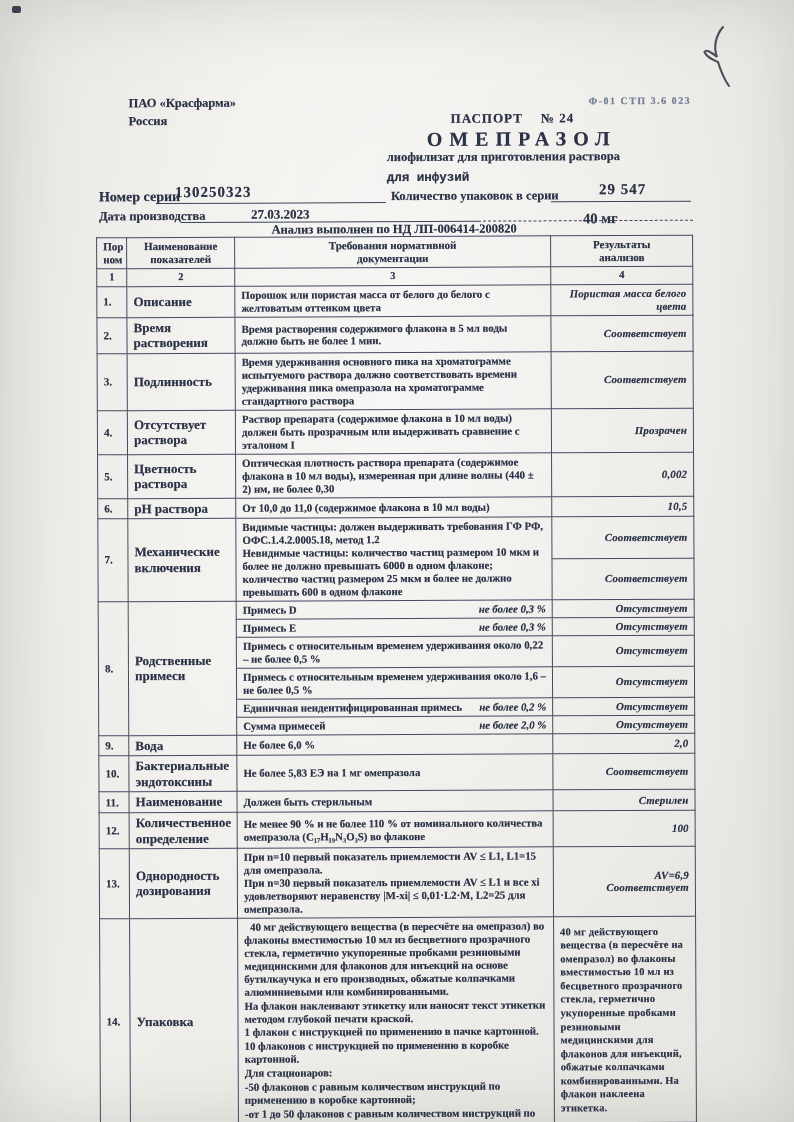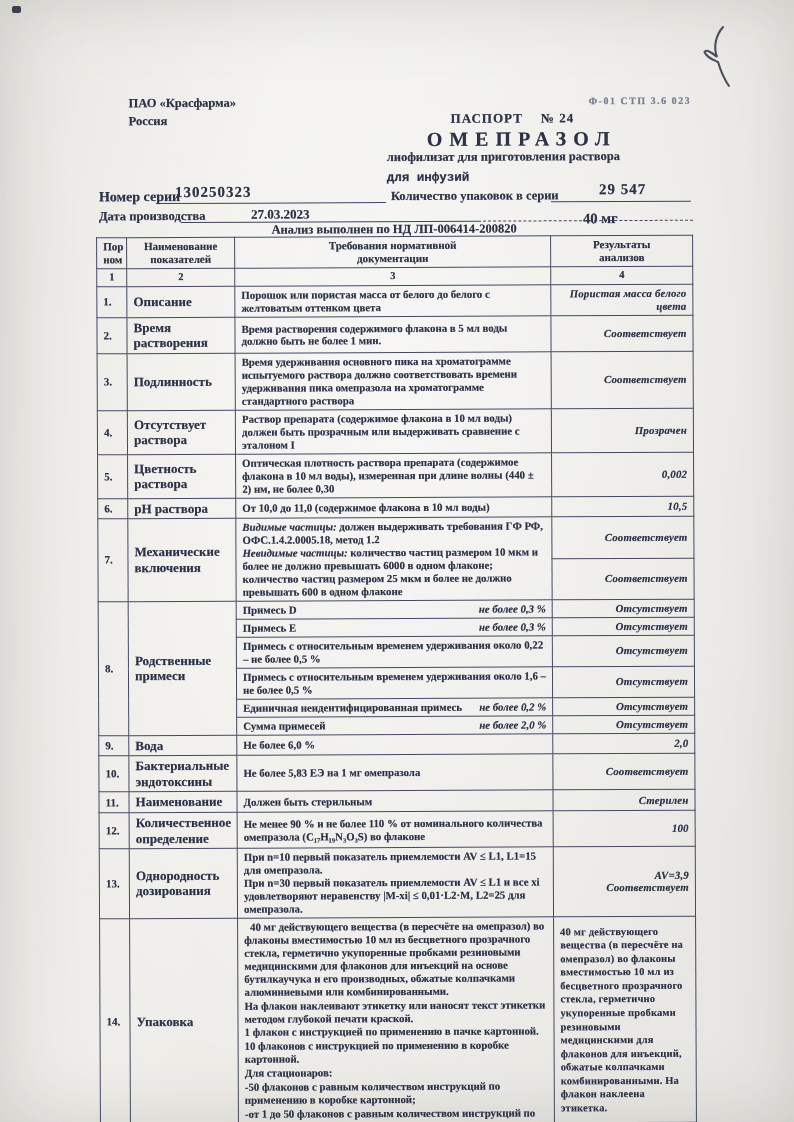--- a/index.html
+++ b/index.html
@@ -58,21 +58,21 @@
     border:1.4px solid #434a64;padding:2px 6px;vertical-align:middle;
   }
   col.w-num{width:30px;}col.w-name{width:108px;}col.w-req{width:316px;}col.w-res{width:142px;}
   .th{ text-align:center;font-size:11px;padding:2px 2px;}
   .numrow td{height:12px;text-align:center;font-size:10.5px;padding:0 2px;}
   .c-num{text-align:left;padding-left:5px;vertical-align:middle;font-size:11px;}
   .c-name{font-size:13px;padding-left:6px;}
   .c-req{text-align:left;}
   .c-res{text-align:right;font-style:italic;letter-spacing:0.2px;}
   .res-line{display:block;}
-  .lbl-italic{font-style:italic;}
+  .lbl-italic{}
   .req-flex{display:flex;justify-content:space-between;align-items:flex-end;}
   .limit{white-space:nowrap;margin-left:8px;font-style:italic;}
   .pack-req p{margin:0 0 1px 0;}
   .pack-req p:first-child{text-indent:6px;}
   td.vtop{vertical-align:top;}
   .c-res-pack{font-style:normal;text-align:left;font-size:10.4px;line-height:1.3;padding:3px 5px;}
 
   
   .footer{position:relative;margin:10px 0 0 130px;width:560px;font-weight:700;}
   .f-line1{font-size:12px;}
@@ -261,21 +261,21 @@
       </tr>
 
       <tr>
         <td class="c-num">13.</td>
         <td class="c-name">Однородность дозирования</td>
         <td class="c-req">
           <div>При n=10 первый показатель приемлемости AV ≤ L1, L1=15 для омепразола.</div>
           <div>При n=30 первый показатель приемлемости AV ≤ L1 и все хi удовлетворяют неравенству  |М-хi| ≤ 0,01·L2·М, L2=25 для омепразола.</div>
         </td>
         <td class="c-res">
-          <span class="res-line">AV=3,9</span>
+          <span class="res-line">AV=6,9</span>
           <span class="res-line">Соответствует</span>
         </td>
       </tr>
 
       <tr>
         <td class="c-num vtop" style="vertical-align:middle">14.</td>
         <td class="c-name">Упаковка</td>
         <td class="c-req vtop pack-req">
           <p>40 мг действующего вещества (в пересчёте на омепразол) во флаконы вместимостью 10 мл из бесцветного прозрачного стекла, герметично укупоренные пробками резиновыми медицинскими для флаконов для инъекций на основе бутилкаучука и его производных, обжатые колпачками алюминиевыми или комбинированными.</p>
           <p>На флакон наклеивают этикетку или наносят текст этикетки методом глубокой печати краской.</p>

